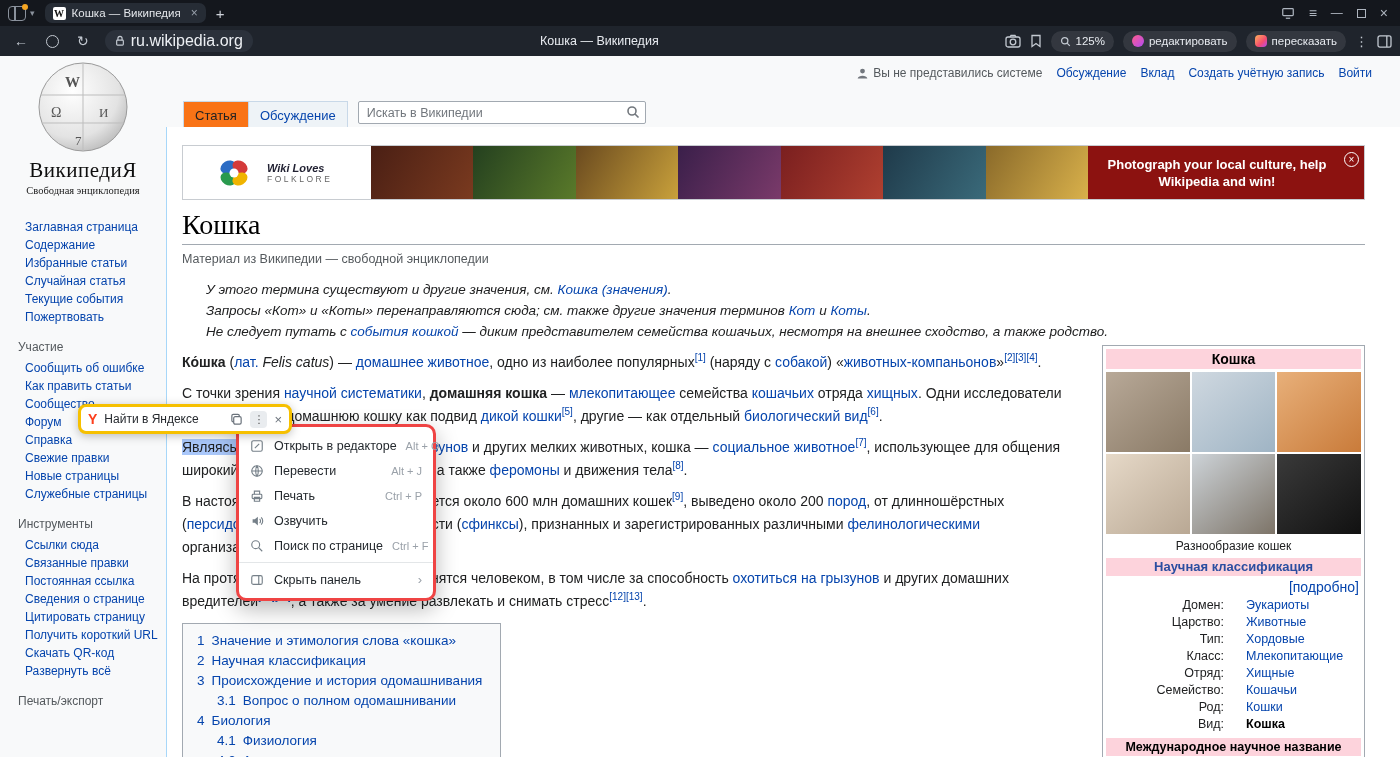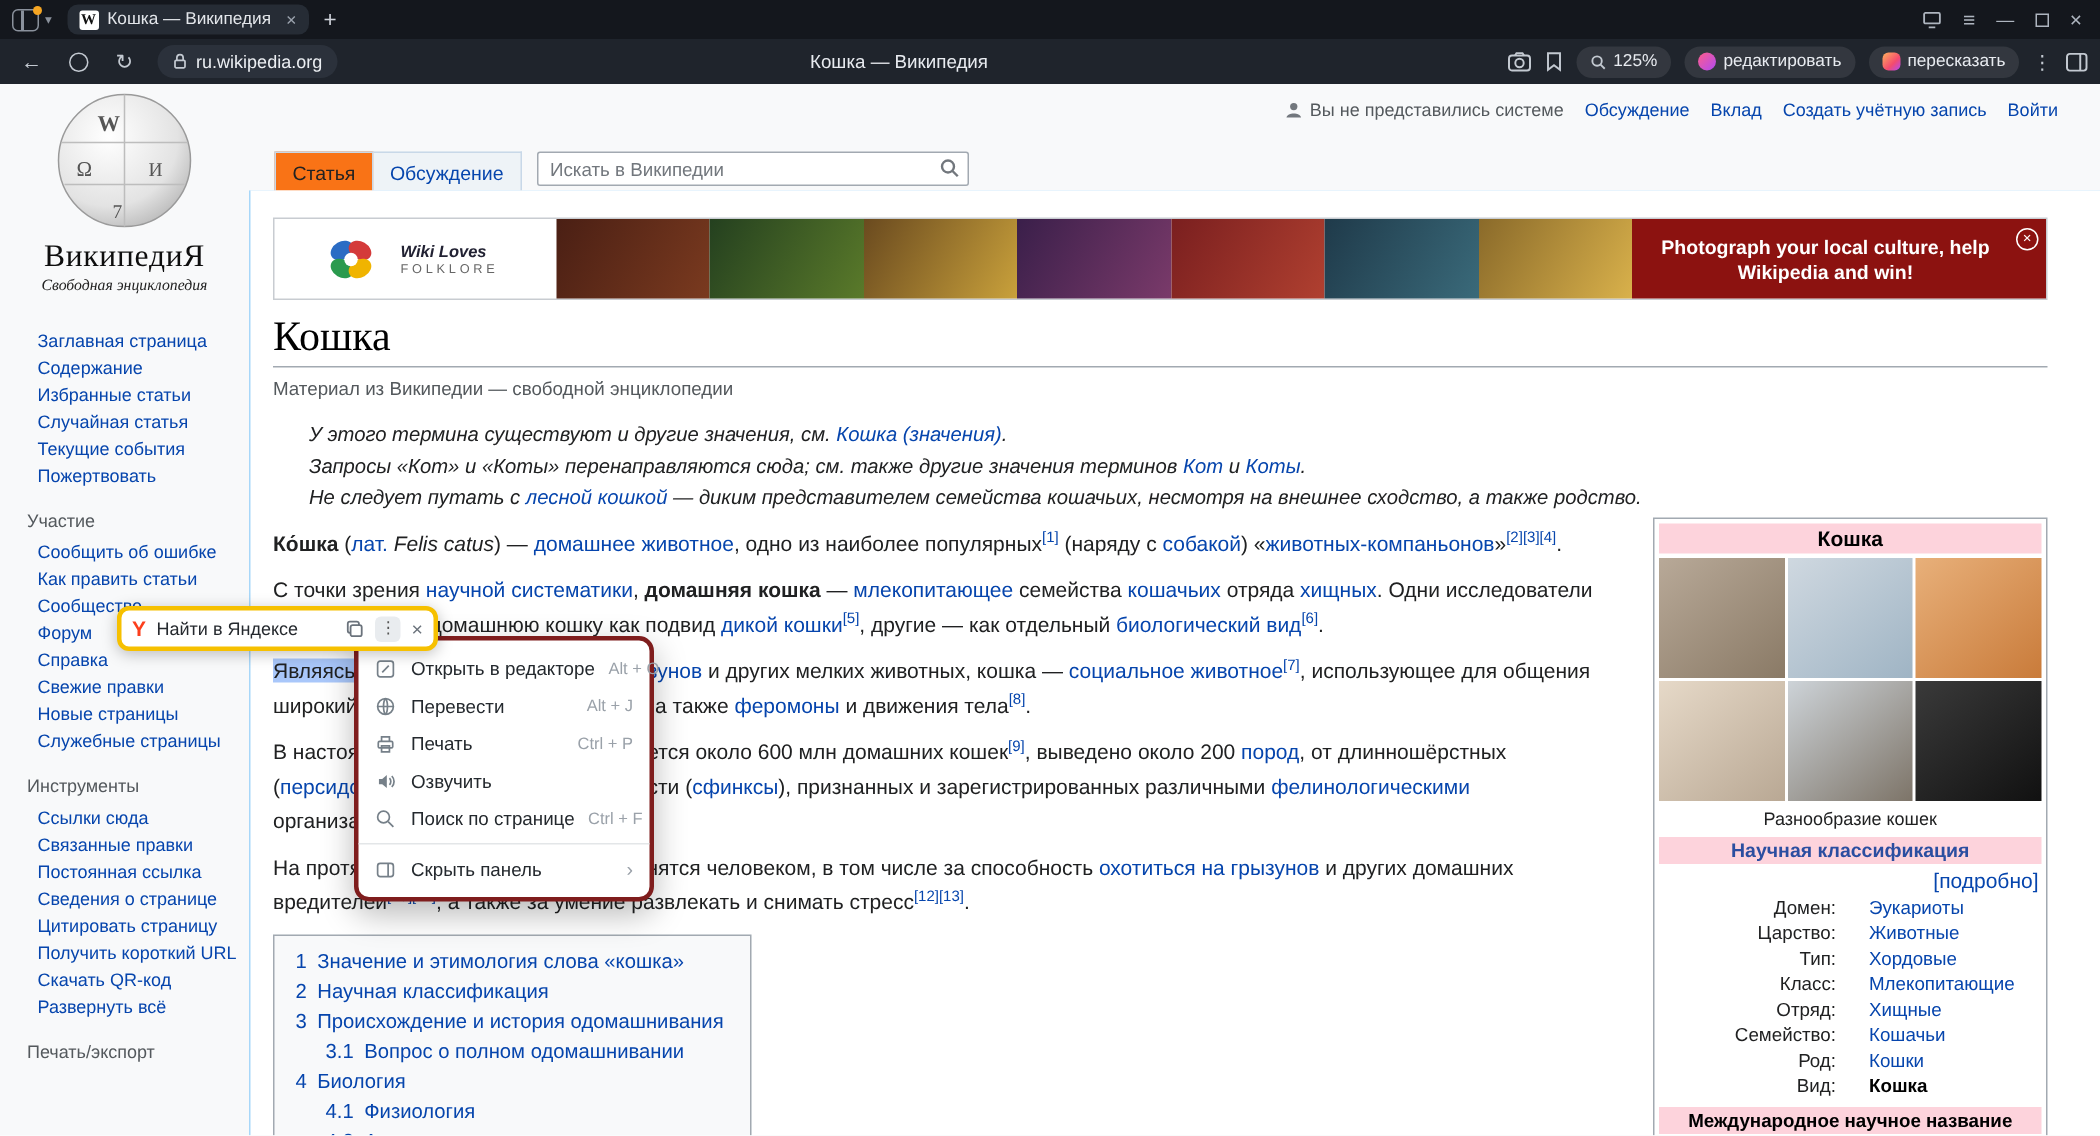--- a/index.html
+++ b/index.html
@@ -25,34 +25,34 @@
   .tb-right{margin-left:auto;display:flex;align-items:center;gap:14px;margin-right:12px}
   .tb-right .glyph{font-size:12px;color:#aeb5bf}
   .maxbox{width:9px;height:9px;border:1.2px solid #aeb5bf;display:inline-block}
   svg{display:block}
 
   .addressbar{position:absolute;top:26px;left:0;right:0;height:30px;background:#1f242c;display:flex;align-items:center;color:#d6dae0;z-index:10}
   .ab-glyph{font-size:14px;color:#c3c9d1}
   .ab-back{margin-left:14px}
   .ab-profile{margin-left:18px;width:13px;height:13px;border:1.6px solid #c3c9d1;border-radius:50%}
   .ab-reload{margin-left:18px}
-  .urlchip{margin-left:16px;background:#2b313b;border-radius:12px;height:22px;display:flex;align-items:center;gap:6px;padding:0 10px;font-size:12px;color:#eceff3}
+  .urlchip{margin-left:16px;background:#2b313b;border-radius:12px;height:22px;display:flex;align-items:center;gap:6px;padding:0 10px;font-size:16px;color:#eceff3}
   .ab-title{position:absolute;left:540px;top:0;height:30px;line-height:30px;font-size:12.5px;color:#e8ebf0;white-space:nowrap}
   .ab-right{position:absolute;right:8px;top:0;height:30px;display:flex;align-items:center;gap:9px}
   .chip{display:flex;align-items:center;gap:5px;background:rgba(255,255,255,.09);border-radius:12px;height:21px;padding:0 9px;font-size:11.5px;color:#e8ebf0}
   .grad-ic{width:12px;height:12px;border-radius:50%;background:linear-gradient(135deg,#ff5c8a,#b14bf4)}
   .grad-ic2{width:12px;height:12px;border-radius:4px;background:linear-gradient(135deg,#ffb25c,#f44b6e 60%,#b14bf4)}
   .kebab{font-size:13px;color:#c3c9d1}
 
   
   .page{position:absolute;top:56px;left:0;width:1400px;height:701px;background:#f8f9fa;overflow:hidden}
   .wp-sidebar{position:absolute;left:0;top:0;width:166px;height:100%;padding-top:5px;font-size:12px}
   .wp-logo{width:92px;height:92px;margin:0 auto}
   .wordmark{text-align:center;font-family:"Liberation Serif",serif;font-size:21px;color:#0e0e0e;margin-top:5px;letter-spacing:.5px}
-  .tagline{text-align:center;font-family:"Liberation Serif",serif;font-style:italic;font-size:10.5px;color:#222;margin-top:2px}
+  .tagline{text-align:center;font-family:"Liberation Serif",serif;font-size:10.5px;color:#222;margin-top:2px}
   .wp-nav{margin-top:24px}
   .nav-list{list-style:none;padding-left:25px}
   .nav-list li{margin-bottom:3px;line-height:15px}
   .nav-list a{color:#0645ad;font-size:12px}
   .nav-head{color:#54595d;font-size:12px;padding-left:18px;margin:15px 0 7px}
 
   .wp-main{position:absolute;left:166px;top:0;right:0;height:100%}
   .personal{position:absolute;top:10px;right:28px;display:flex;align-items:center;gap:14px;font-size:12px}
   .personal .status{color:#54595d;display:flex;align-items:center;gap:4px}
   .personal a{color:#0645ad}
@@ -125,21 +125,21 @@
   .toc-row .num{margin-right:7px}
   .toc-row.lvl2{padding-left:20px}
 
   
   .find-toolbar{position:absolute;left:78px;top:404px;width:214px;height:30px;border:3px solid #f6c000;border-radius:8px;background:#fff;box-shadow:0 2px 10px rgba(0,0,0,.25);display:flex;align-items:center;gap:7px;padding:0 7px;z-index:60}
   .y-letter{color:#fc3f1d;font-weight:700;font-size:14px}
   .ft-label{font-size:12px;color:#25292e;flex:1;white-space:nowrap}
   .ft-kebab{width:17px;height:17px;background:#e9ecef;border-radius:4px;text-align:center;line-height:16px;font-size:11px;color:#555}
   .ft-close{color:#6b737c;font-size:13px}
 
-  .context-menu{position:absolute;left:236px;top:424px;width:200px;border:3px solid #7f1d1d;border-radius:10px;background:#fff;box-shadow:0 8px 22px rgba(0,0,0,.28);padding:6px 0;z-index:55}
+  .context-menu{position:absolute;left:236px;top:424px;width:200px;border:3px solid #ef4444;border-radius:10px;background:#fff;box-shadow:0 8px 22px rgba(0,0,0,.28);padding:6px 0;z-index:55}
   .menu-item{display:flex;align-items:center;height:25px;padding:0 11px;gap:9px;font-size:12.5px;color:#24292e;white-space:nowrap}
   .mi-icon{width:15px;color:#768089;flex:none}
   .mi-shortcut{margin-left:auto;color:#9aa1a9;font-size:11px}
   .menu-sep{height:1px;background:#e3e6e8;margin:4px 0}
   .mi-chevron{margin-left:auto;color:#9aa1a9;font-size:13px}
 </style>
 </head>
 <body>
 
 <div class="tabbar">
@@ -341,21 +341,21 @@
         </div>
         <span class="banner-close">×</span>
       </div>
 
       <h1 class="title">Кошка</h1>
       <div class="subtitle">Материал из Википедии — свободной энциклопедии</div>
 
       <div class="hatnotes">
         <div class="hatnote"><span>У этого термина существуют и другие значения, см. </span><a class="wlink">Кошка (значения)</a><span>.</span></div>
         <div class="hatnote"><span>Запросы «Кот» и «Коты» перенаправляются сюда; см. также другие значения терминов </span><a class="wlink">Кот</a><span> и </span><a class="wlink">Коты</a><span>.</span></div>
-        <div class="hatnote"><span>Не следует путать с </span><a class="wlink">лесной кошкой</a><span> — диким представителем семейства кошачьих, несмотря на внешнее сходство, а также родство.</span></div>
+        <div class="hatnote"><span>Не следует путать с </span><a class="wlink">события кошкой</a><span> — диким представителем семейства кошачьих, несмотря на внешнее сходство, а также родство.</span></div>
       </div>
 
       
       <div class="taxobox">
         <div class="tax-title">Кошка</div>
         <div class="cat-grid">
           <div class="ph"></div>
           <div class="ph"></div>
           <div class="ph"></div>
           <div class="ph"></div>

